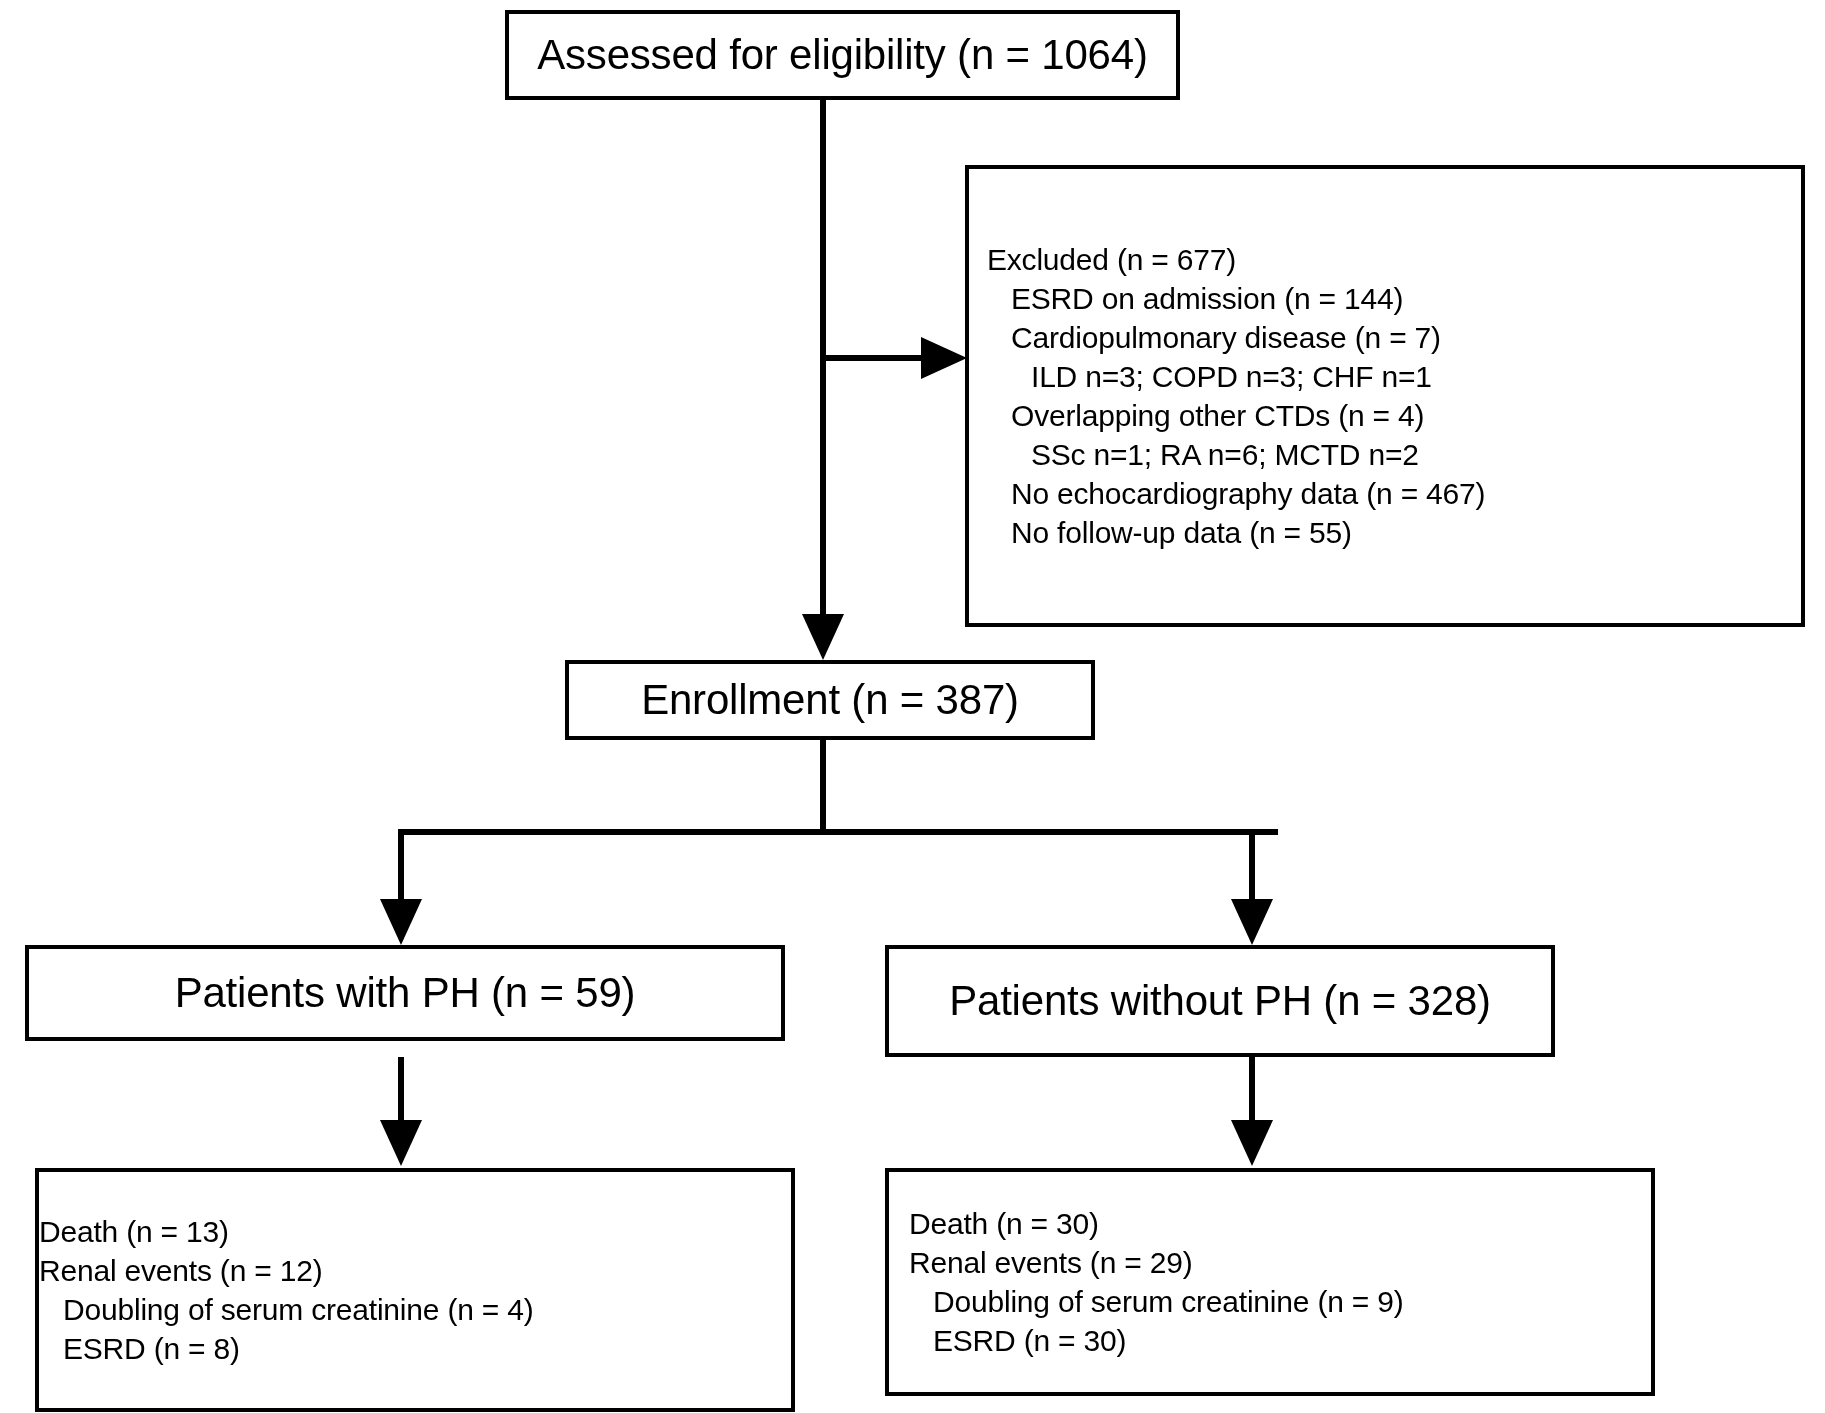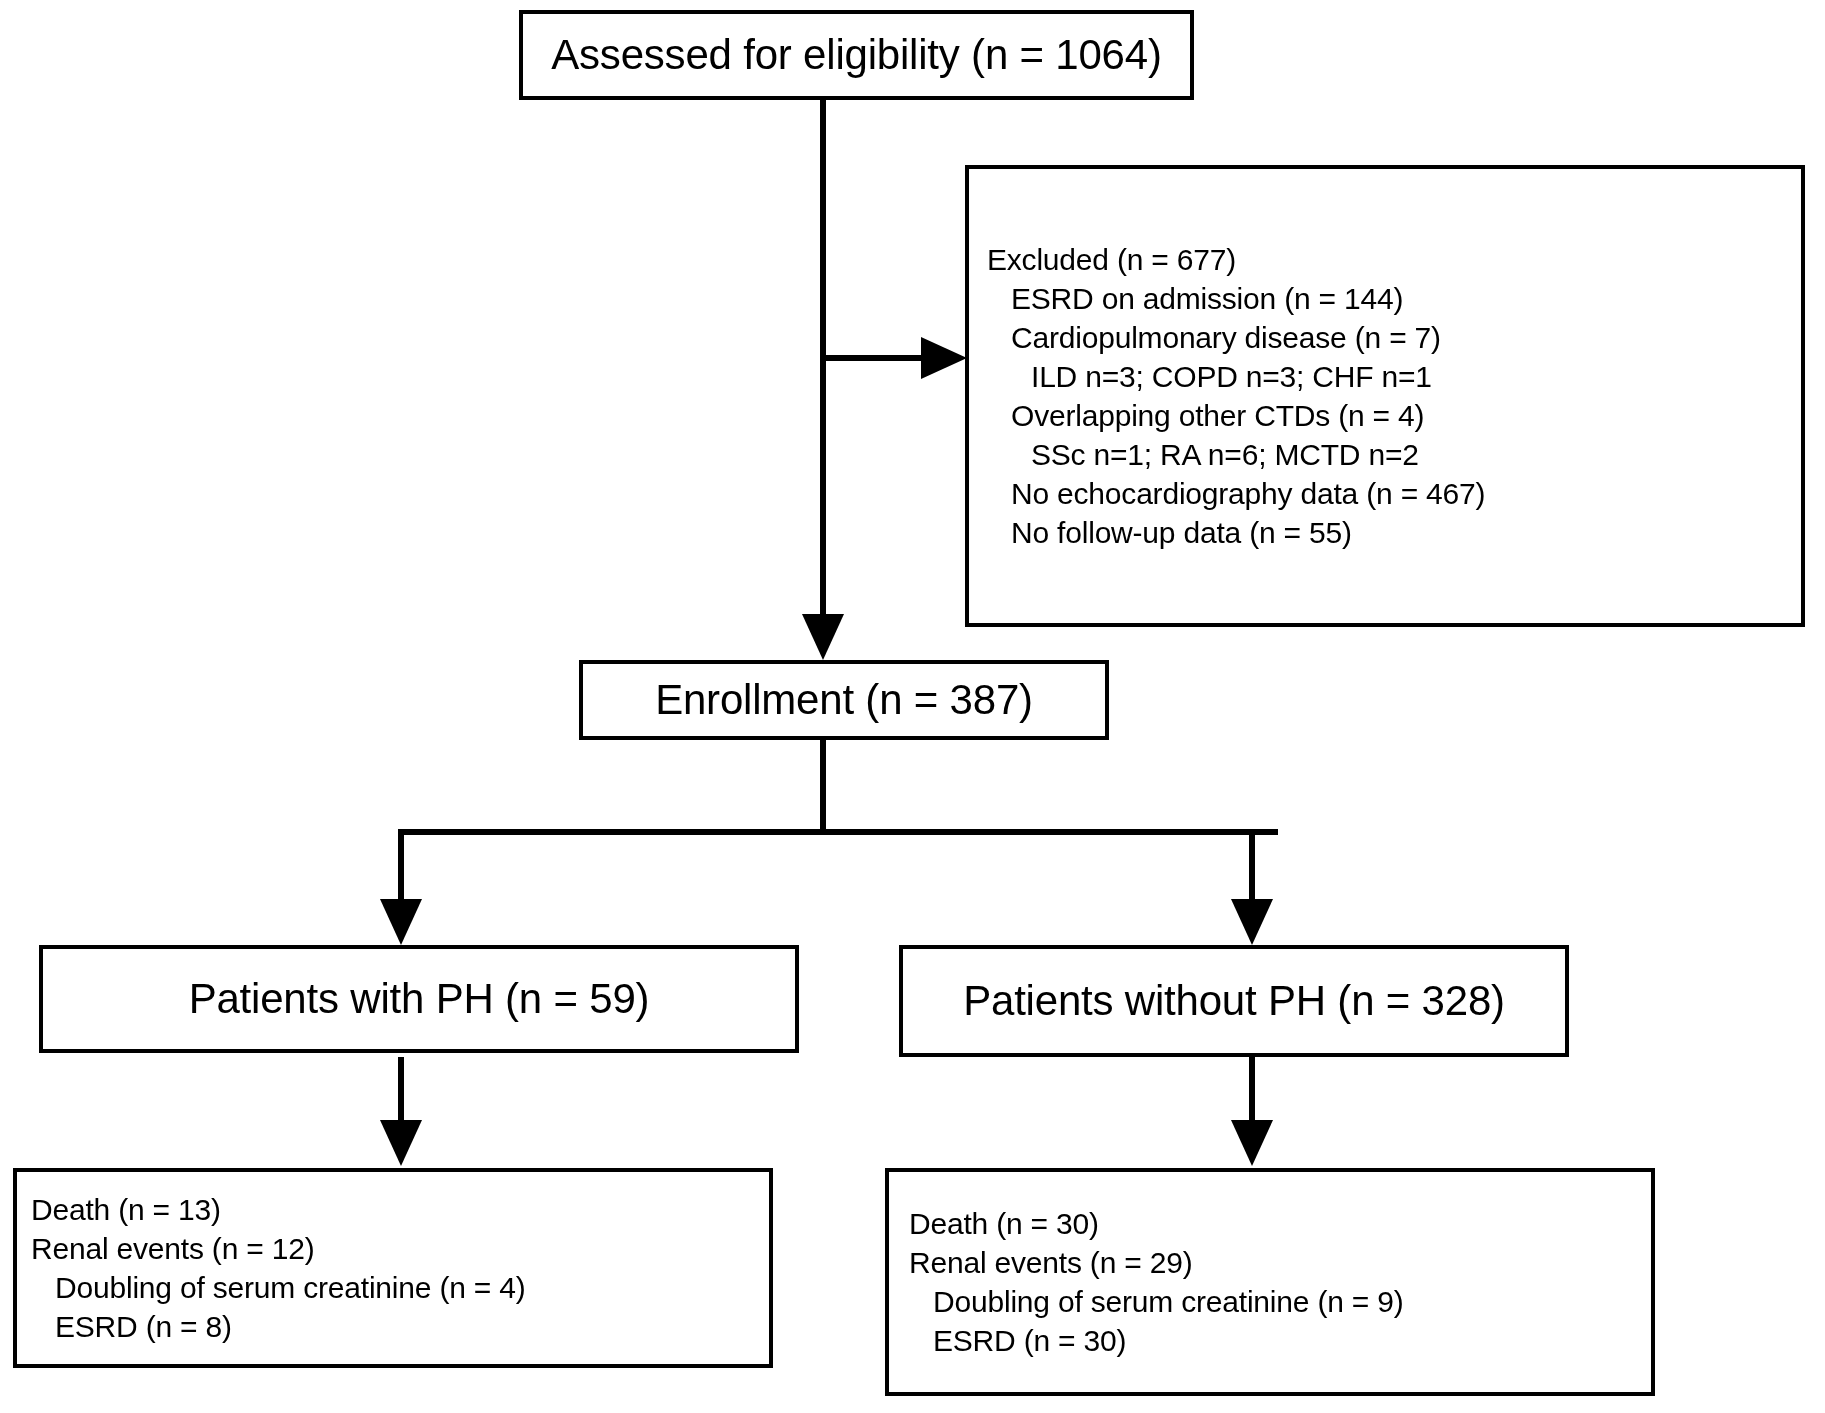--- a/index.html
+++ b/index.html
@@ -20,21 +20,20 @@
     position: absolute;
     box-sizing: border-box;
     background: #ffffff;
     border: 4px solid #000000;
   }
   .box-center {
     display: flex;
     align-items: center;
     justify-content: center;
     text-align: center;
-    margin-left: 14px;
   }
   .box-left {
     display: flex;
     flex-direction: column;
     justify-content: center;
   }
   .txt {
     font-size: 42px;
     line-height: 1.0;
     white-space: nowrap;
@@ -112,35 +111,35 @@
     <span class="txt">Enrollment (n = 387)</span>
   </div>
 
   <div class="vline" style="left:820px; top:740px; width:6px; height:95px;"></div>
   <div class="hline" style="left:398px; top:829px; width:880px; height:6px;"></div>
   <div class="vline" style="left:398px; top:829px; width:6px; height:72px;"></div>
   <div class="vline" style="left:1249px; top:829px; width:6px; height:72px;"></div>
   <div class="arrow-down" style="left:380px; top:899px;"></div>
   <div class="arrow-down" style="left:1231px; top:899px;"></div>
 
-  <div class="box box-center" style="left:25px; top:945px; width:760px; height:108px;">
+  <div class="box box-center" style="left:25px; top:945px; width:760px; height:96px;">
     <span class="txt">Patients with PH (n = 59)</span>
   </div>
 
   <div class="box box-center" style="left:885px; top:945px; width:670px; height:112px;">
     <span class="txt">Patients without PH (n = 328)</span>
   </div>
 
   <div class="vline" style="left:398px; top:1057px; width:6px; height:66px;"></div>
   <div class="arrow-down" style="left:380px; top:1120px;"></div>
 
   <div class="vline" style="left:1249px; top:1057px; width:6px; height:66px;"></div>
   <div class="arrow-down" style="left:1231px; top:1120px;"></div>
 
-  <div class="box box-left" style="left:13px; top:1168px; width:760px; height:200px; padding-left:14px;">
+  <div class="box box-left" style="left:35px; top:1168px; width:760px; height:244px; ">
     <div class="lines">
       <span class="ln ind0">Death (n = 13)</span>
       <span class="ln ind0">Renal events (n = 12)</span>
       <span class="ln ind1">Doubling of serum creatinine (n = 4)</span>
       <span class="ln ind1">ESRD (n = 8)</span>
     </div>
   </div>
 
   <div class="box box-left" style="left:885px; top:1168px; width:770px; height:228px; padding-left:20px;">
     <div class="lines">

